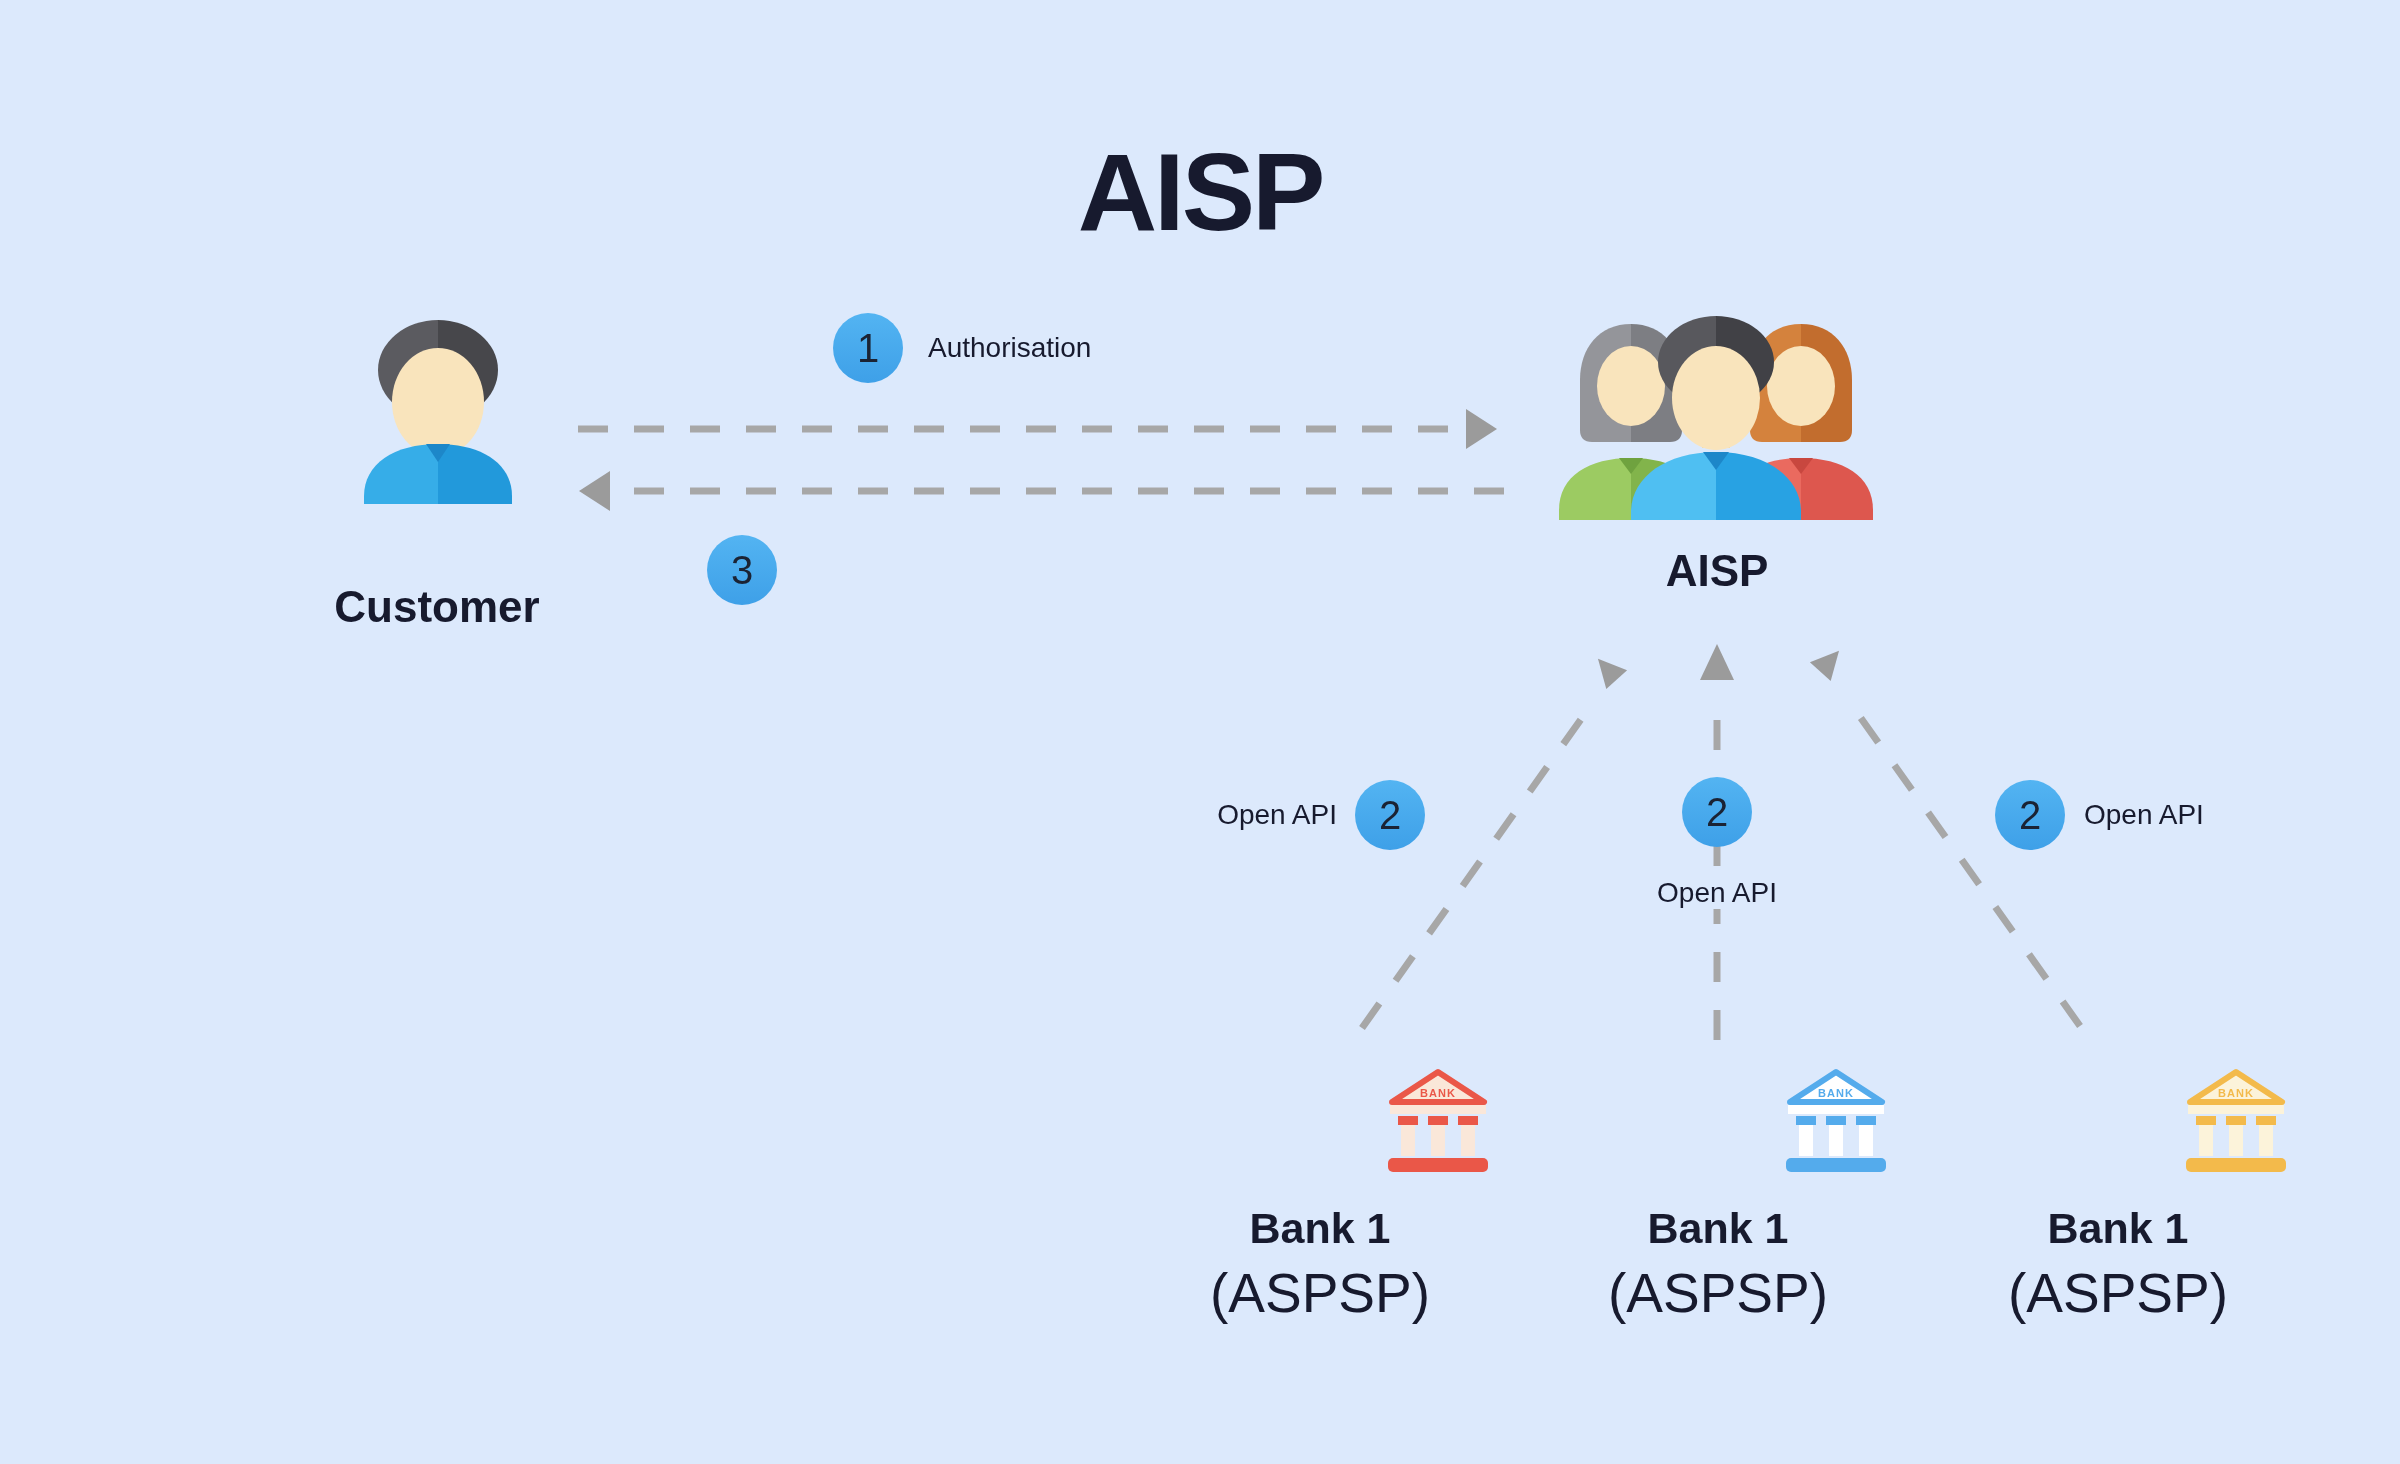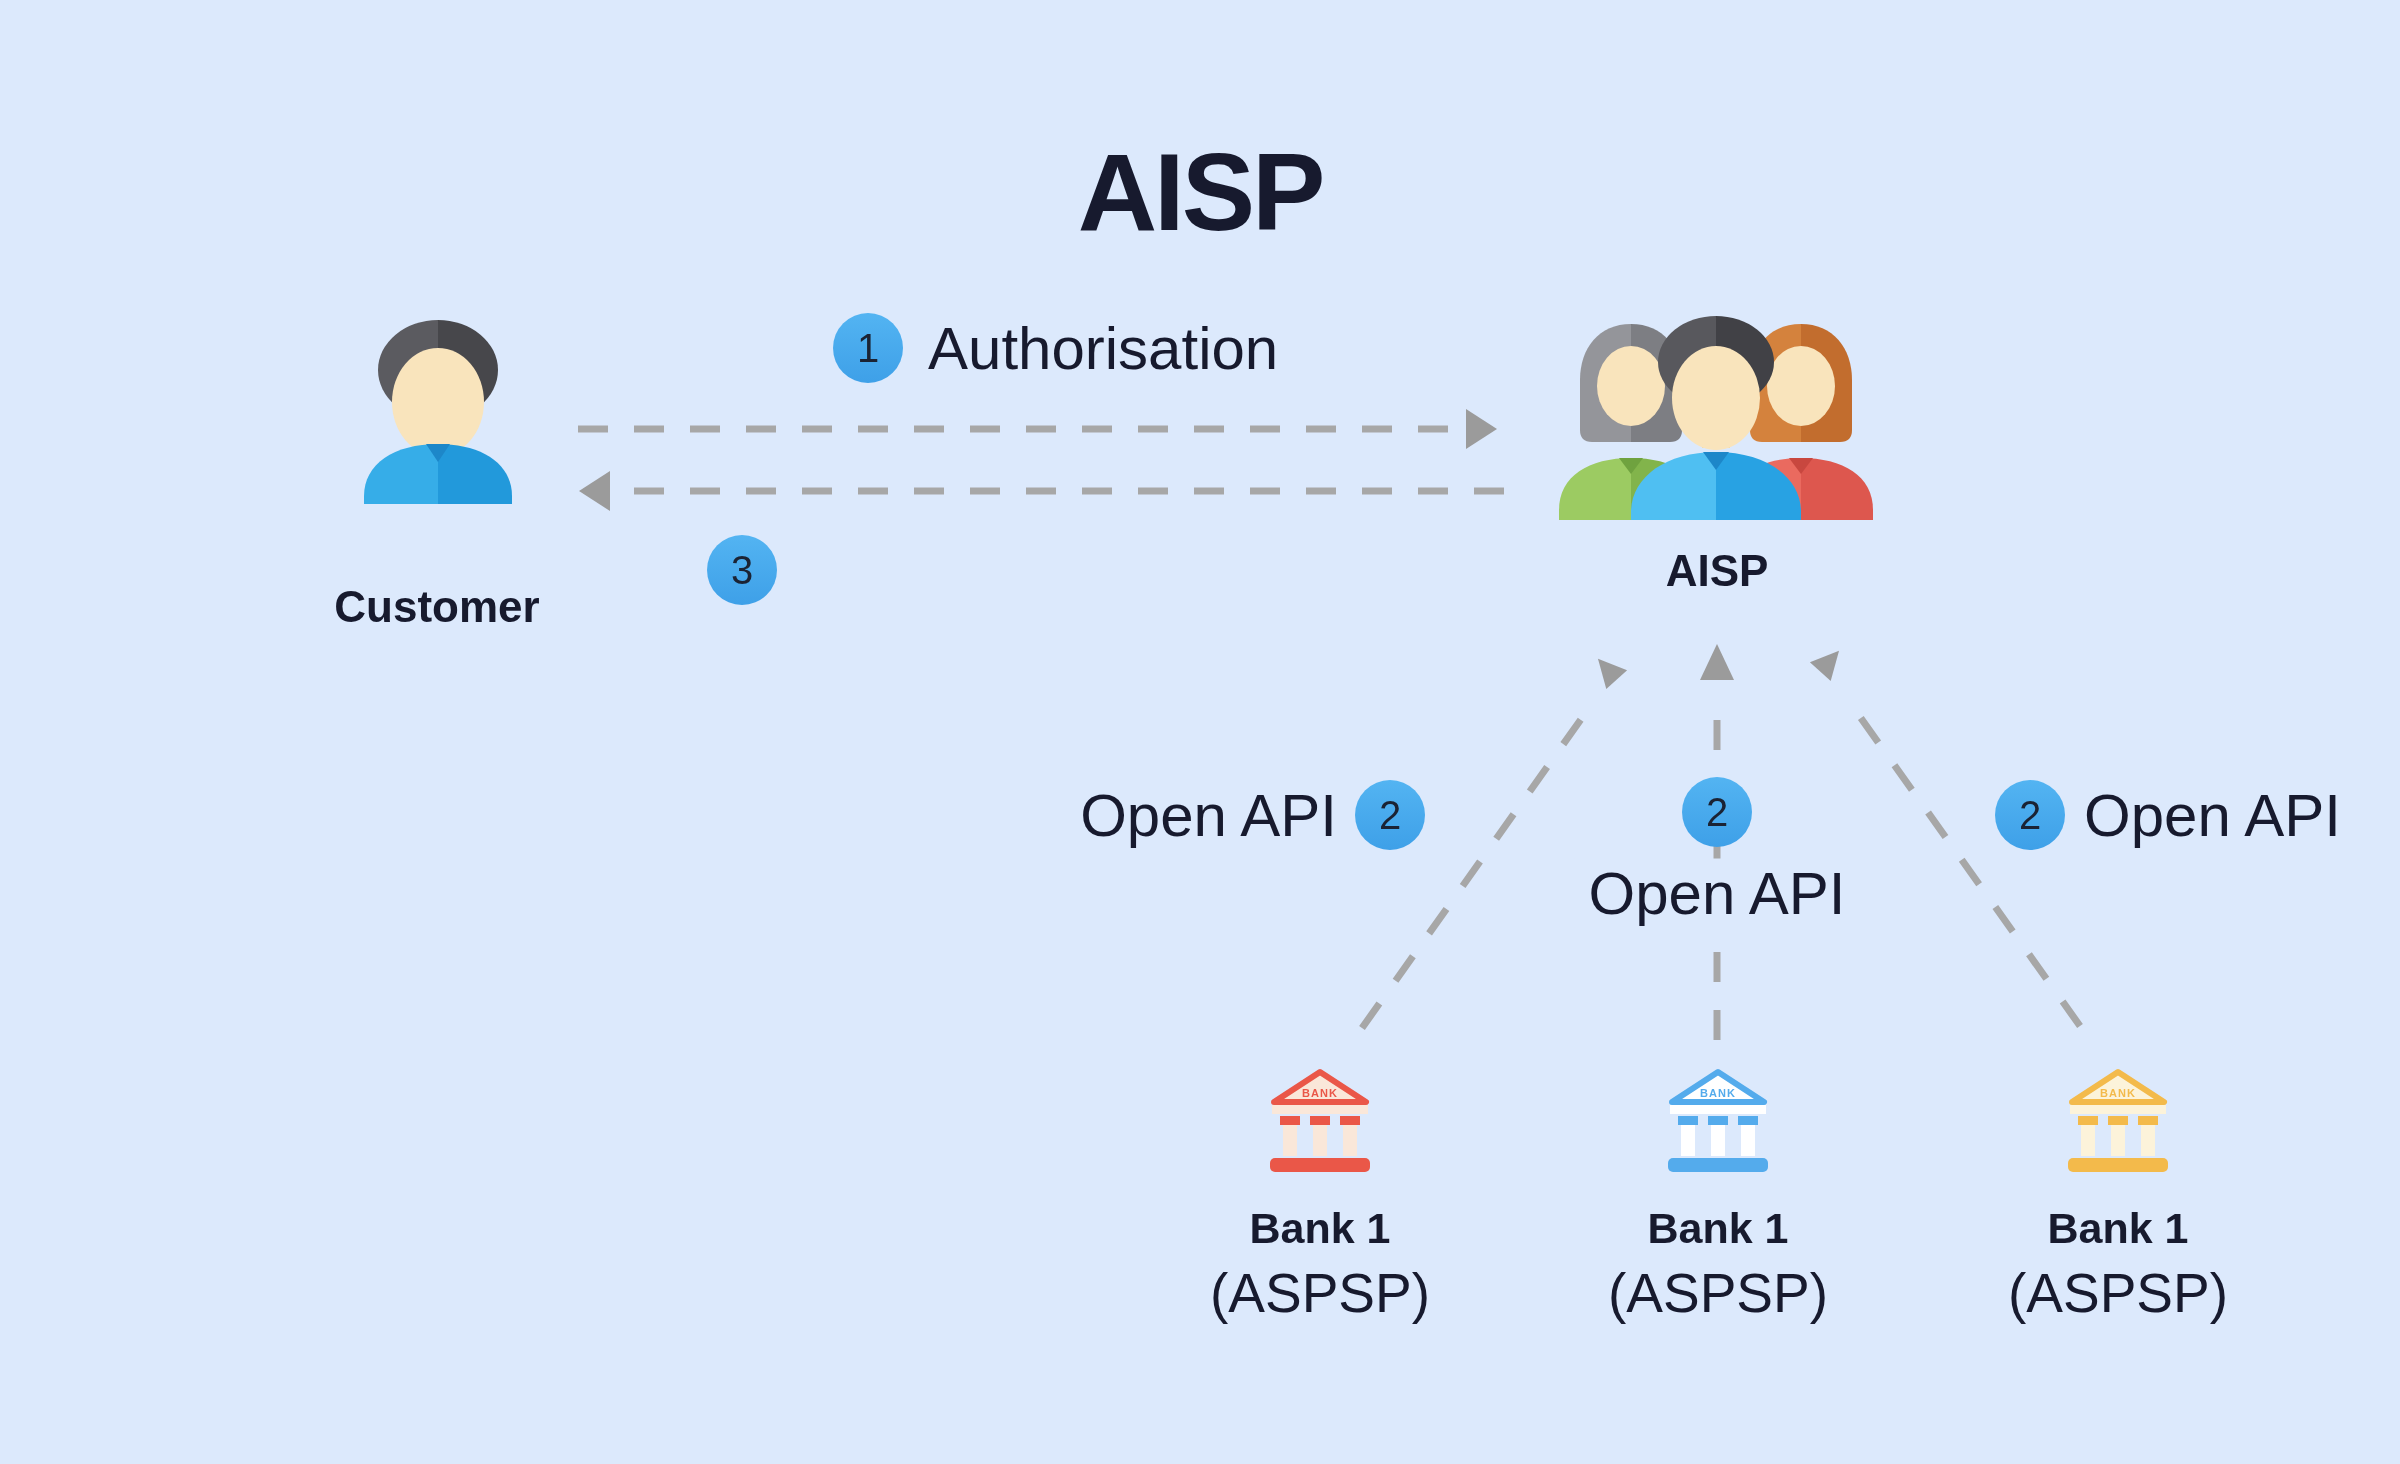--- a/index.html
+++ b/index.html
@@ -34,32 +34,32 @@
 
   .badge{
     width:70px;height:70px;border-radius:50%;
     background:linear-gradient(180deg,#53B4F2 0%,#3EA0E8 100%);
     display:flex;align-items:center;justify-content:center;
     font-size:40px;font-weight:400;color:#1B2334;
     transform:translate(-50%,-50%);
   }
 
   .step-label{
-    font-size:60px;font-weight:400;color:var(--text-dark);
+    font-size:28px;font-weight:400;color:var(--text-dark);
     white-space:nowrap;transform:translateY(-50%);
   }
   .step-label.center{transform:translate(-50%,-50%);}
   .step-label.right-anchor{transform:translate(-100%,-50%);}
   .step-label.occlude{background:var(--background);padding:0 14px;}
 
   .bank{
     width:340px;text-align:center;
     transform:translateX(-50%);
   }
-  .bank .bank-icon-wrap{display:flex;justify-content:center;}
+  .bank .bank-icon-wrap{display:flex;justify-content:flex-end;}
   .bank-name{font-size:43px;font-weight:700;margin-top:30px;color:var(--text-dark);}
   .bank-subtitle{font-size:55px;font-weight:400;margin-top:8px;color:var(--text-dark);}
 
   svg{display:block;}
   .connector-layer{left:0;top:0;}
 </style>
 </head>
 <body>
 
 <div class="canvas">

